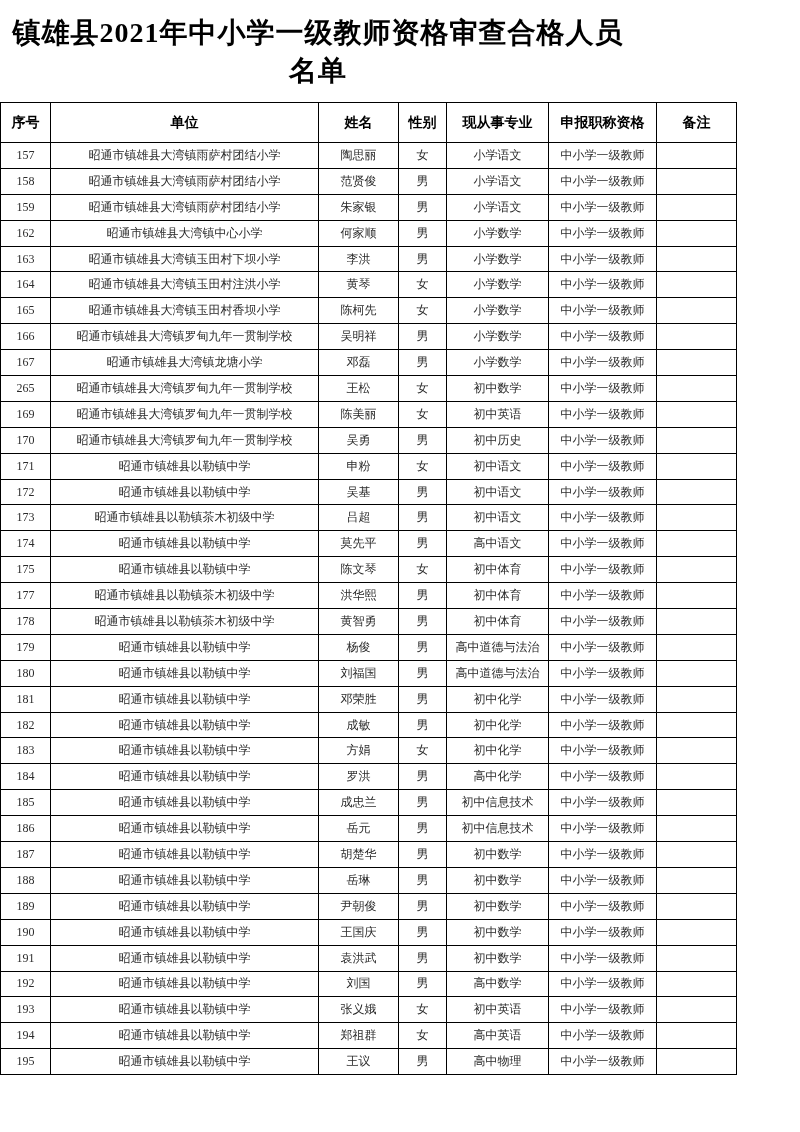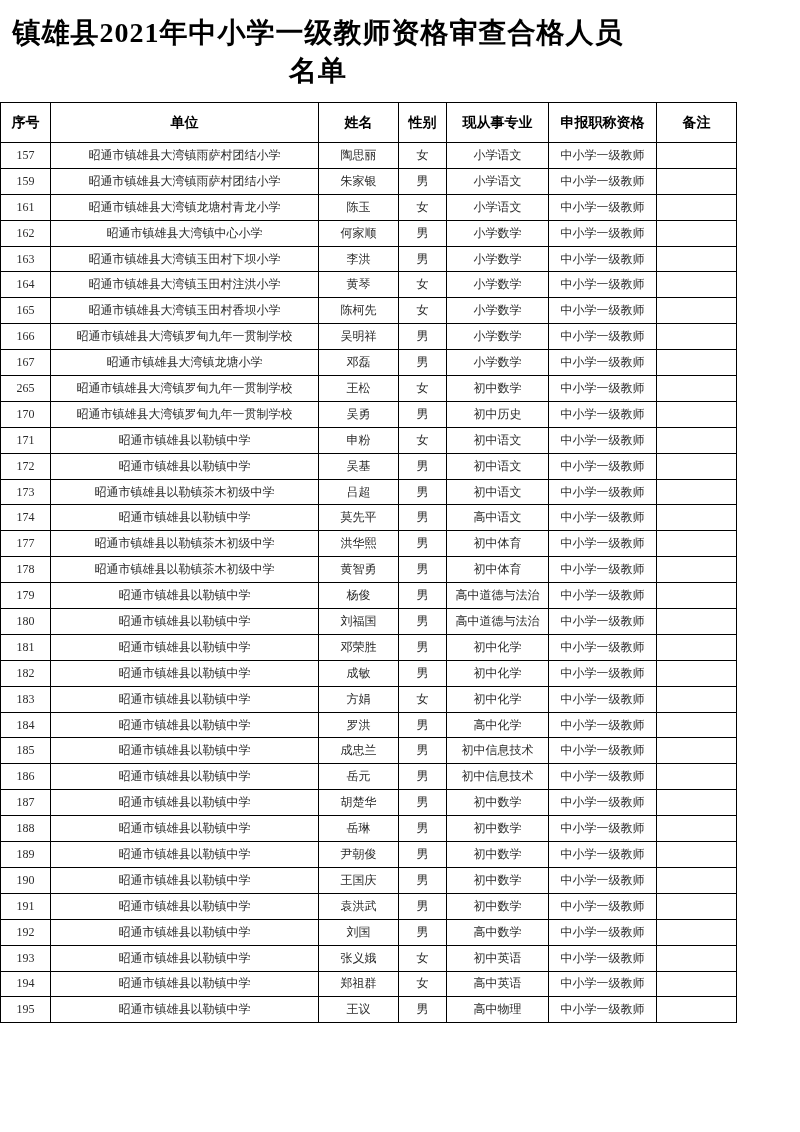--- a/index.html
+++ b/index.html
@@ -87,38 +87,38 @@
         <tr>
           <td class="c-no">157</td>
           <td>昭通市镇雄县大湾镇雨萨村团结小学</td>
           <td>陶思丽</td>
           <td>女</td>
           <td>小学语文</td>
           <td>中小学一级教师</td>
           <td></td>
         </tr>
         <tr>
+          <td class="c-no">158</td>
+          <td>昭通市镇雄县大湾镇雨萨村团结小学</td>
+          <td>范贤俊</td>
+          <td>男</td>
+          <td>小学语文</td>
+          <td>中小学一级教师</td>
+          <td></td>
+        </tr>
+        <tr>
           <td class="c-no">159</td>
           <td>昭通市镇雄县大湾镇雨萨村团结小学</td>
           <td>朱家银</td>
           <td>男</td>
           <td>小学语文</td>
           <td>中小学一级教师</td>
           <td></td>
         </tr>
         <tr>
-          <td class="c-no">161</td>
-          <td>昭通市镇雄县大湾镇龙塘村青龙小学</td>
-          <td>陈玉</td>
-          <td>女</td>
-          <td>小学语文</td>
-          <td>中小学一级教师</td>
-          <td></td>
-        </tr>
-        <tr>
           <td class="c-no">162</td>
           <td>昭通市镇雄县大湾镇中心小学</td>
           <td>何家顺</td>
           <td>男</td>
           <td>小学数学</td>
           <td>中小学一级教师</td>
           <td></td>
         </tr>
         <tr>
           <td class="c-no">163</td>
@@ -168,20 +168,29 @@
         <tr>
           <td class="c-no">265</td>
           <td>昭通市镇雄县大湾镇罗甸九年一贯制学校</td>
           <td>王松</td>
           <td>女</td>
           <td>初中数学</td>
           <td>中小学一级教师</td>
           <td></td>
         </tr>
         <tr>
+          <td class="c-no">169</td>
+          <td>昭通市镇雄县大湾镇罗甸九年一贯制学校</td>
+          <td>陈美丽</td>
+          <td>女</td>
+          <td>初中英语</td>
+          <td>中小学一级教师</td>
+          <td></td>
+        </tr>
+        <tr>
           <td class="c-no">170</td>
           <td>昭通市镇雄县大湾镇罗甸九年一贯制学校</td>
           <td>吴勇</td>
           <td>男</td>
           <td>初中历史</td>
           <td>中小学一级教师</td>
           <td></td>
         </tr>
         <tr>
           <td class="c-no">171</td>
@@ -209,20 +218,29 @@
           <td>初中语文</td>
           <td>中小学一级教师</td>
           <td></td>
         </tr>
         <tr>
           <td class="c-no">174</td>
           <td>昭通市镇雄县以勒镇中学</td>
           <td>莫先平</td>
           <td>男</td>
           <td>高中语文</td>
+          <td>中小学一级教师</td>
+          <td></td>
+        </tr>
+        <tr>
+          <td class="c-no">175</td>
+          <td>昭通市镇雄县以勒镇中学</td>
+          <td>陈文琴</td>
+          <td>女</td>
+          <td>初中体育</td>
           <td>中小学一级教师</td>
           <td></td>
         </tr>
         <tr>
           <td class="c-no">177</td>
           <td>昭通市镇雄县以勒镇茶木初级中学</td>
           <td>洪华熙</td>
           <td>男</td>
           <td>初中体育</td>
           <td>中小学一级教师</td>

